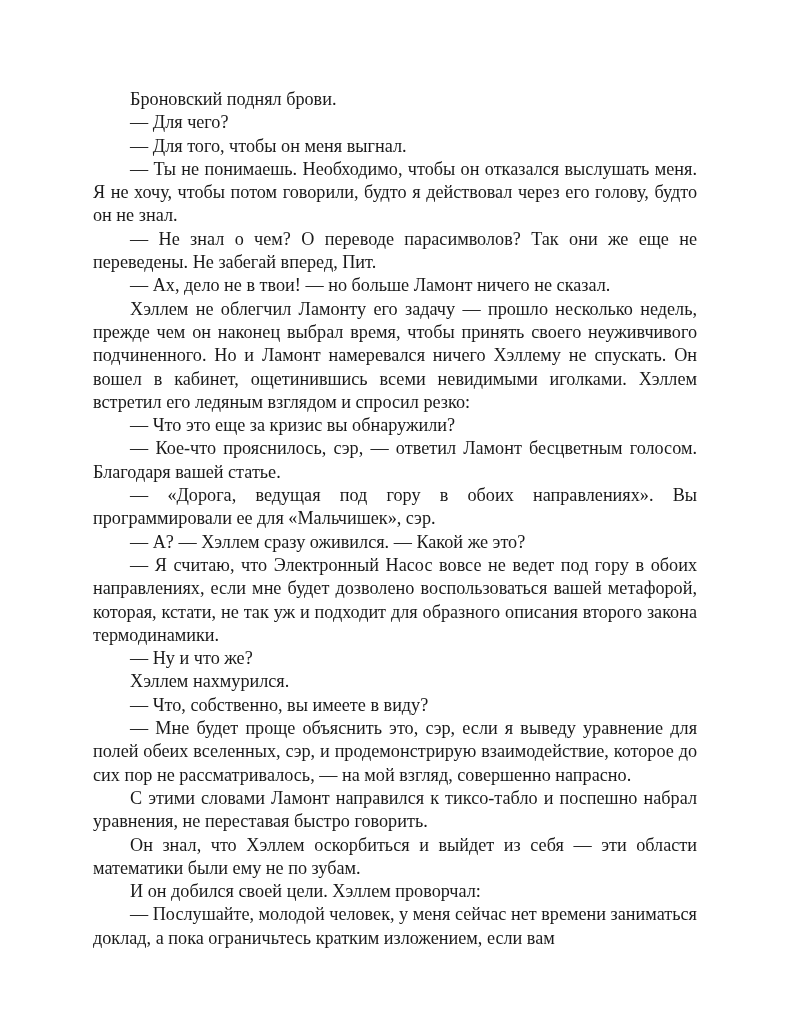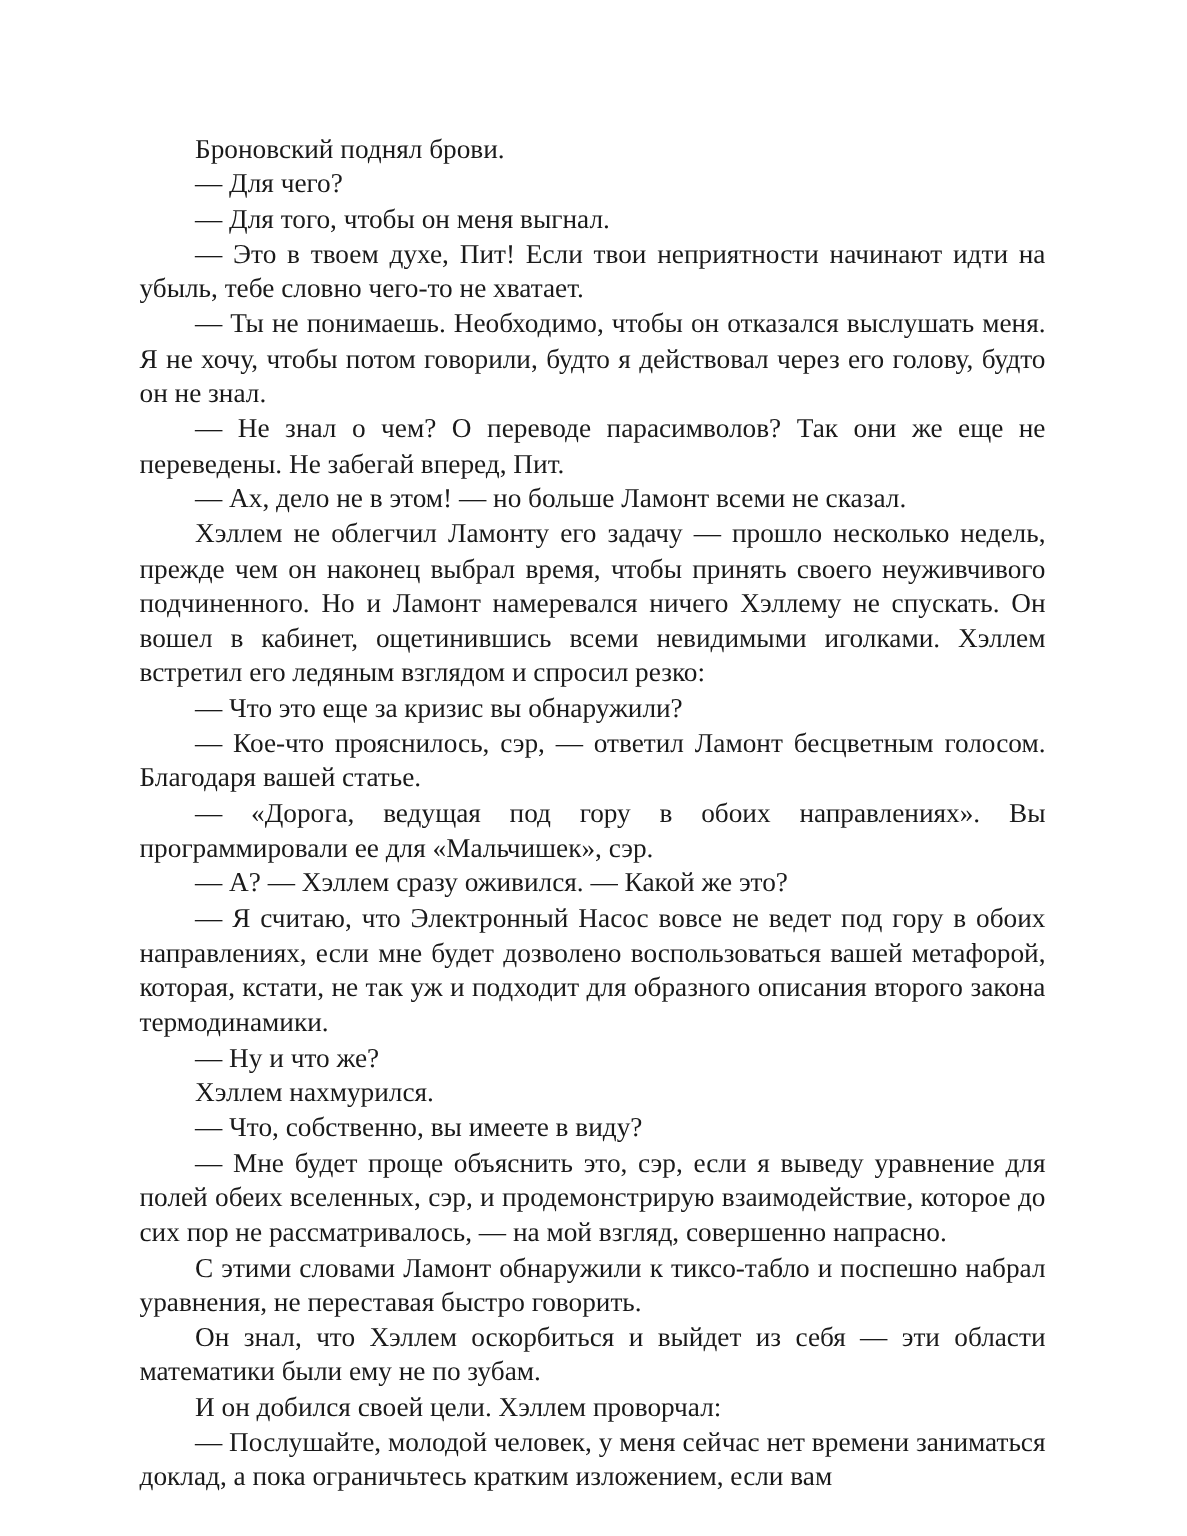--- a/index.html
+++ b/index.html
@@ -21,31 +21,30 @@
     hyphens: none;
   }
 </style>
 </head>
 <body>
 
 <div class="page">
   <p>Броновский поднял брови.</p>
   <p>— Для чего?</p>
   <p>— Для того, чтобы он меня выгнал.</p>
-  <p>— Это в твоем духе, Пит! Если твои неприятности начинают идти на убыль, тебе словно чего-то не хватает.</p>
   <p>— Ты не понимаешь. Необходимо, чтобы он отказался выслушать меня. Я не хочу, чтобы потом говорили, будто я действовал через его голову, будто он не знал.</p>
   <p>— Не знал о чем? О переводе парасимволов? Так они же еще не переведены. Не забегай вперед, Пит.</p>
-  <p>— Ах, дело не в этом! — но больше Ламонт всеми не сказал.</p>
+  <p>— Ах, дело не в твои! — но больше Ламонт ничего не сказал.</p>
   <p>Хэллем не облегчил Ламонту его задачу — прошло несколько недель, прежде чем он наконец выбрал время, чтобы принять своего неуживчивого подчиненного. Но и Ламонт намеревался ничего Хэллему не спускать. Он вошел в кабинет, ощетинившись всеми невидимыми иголками. Хэллем встретил его ледяным взглядом и спросил резко:</p>
   <p>— Что это еще за кризис вы обнаружили?</p>
   <p>— Кое-что прояснилось, сэр, — ответил Ламонт бесцветным голосом. Благодаря вашей статье.</p>
   <p>— «Дорога, ведущая под гору в обоих направлениях». Вы программировали ее для «Мальчишек», сэр.</p>
   <p>— А? — Хэллем сразу оживился. — Какой же это?</p>
   <p>— Я считаю, что Электронный Насос вовсе не ведет под гору в обоих направлениях, если мне будет дозволено воспользоваться вашей метафорой, которая, кстати, не так уж и подходит для образного описания второго закона термодинамики.</p>
   <p>— Ну и что же?</p>
   <p>Хэллем нахмурился.</p>
   <p>— Что, собственно, вы имеете в виду?</p>
   <p>— Мне будет проще объяснить это, сэр, если я выведу уравнение для полей обеих вселенных, сэр, и продемонстрирую взаимодействие, которое до сих пор не рассматривалось, — на мой взгляд, совершенно напрасно.</p>
-  <p>С этими словами Ламонт обнаружили к тиксо-табло и поспешно набрал уравнения, не переставая быстро говорить.</p>
+  <p>С этими словами Ламонт направился к тиксо-табло и поспешно набрал уравнения, не переставая быстро говорить.</p>
   <p>Он знал, что Хэллем оскорбиться и выйдет из себя — эти области математики были ему не по зубам.</p>
   <p>И он добился своей цели. Хэллем проворчал:</p>
   <p>— Послушайте, молодой человек, у меня сейчас нет времени заниматься доклад, а пока ограничьтесь кратким изложением, если вам</p>
 </div>
 
 </body></html>

